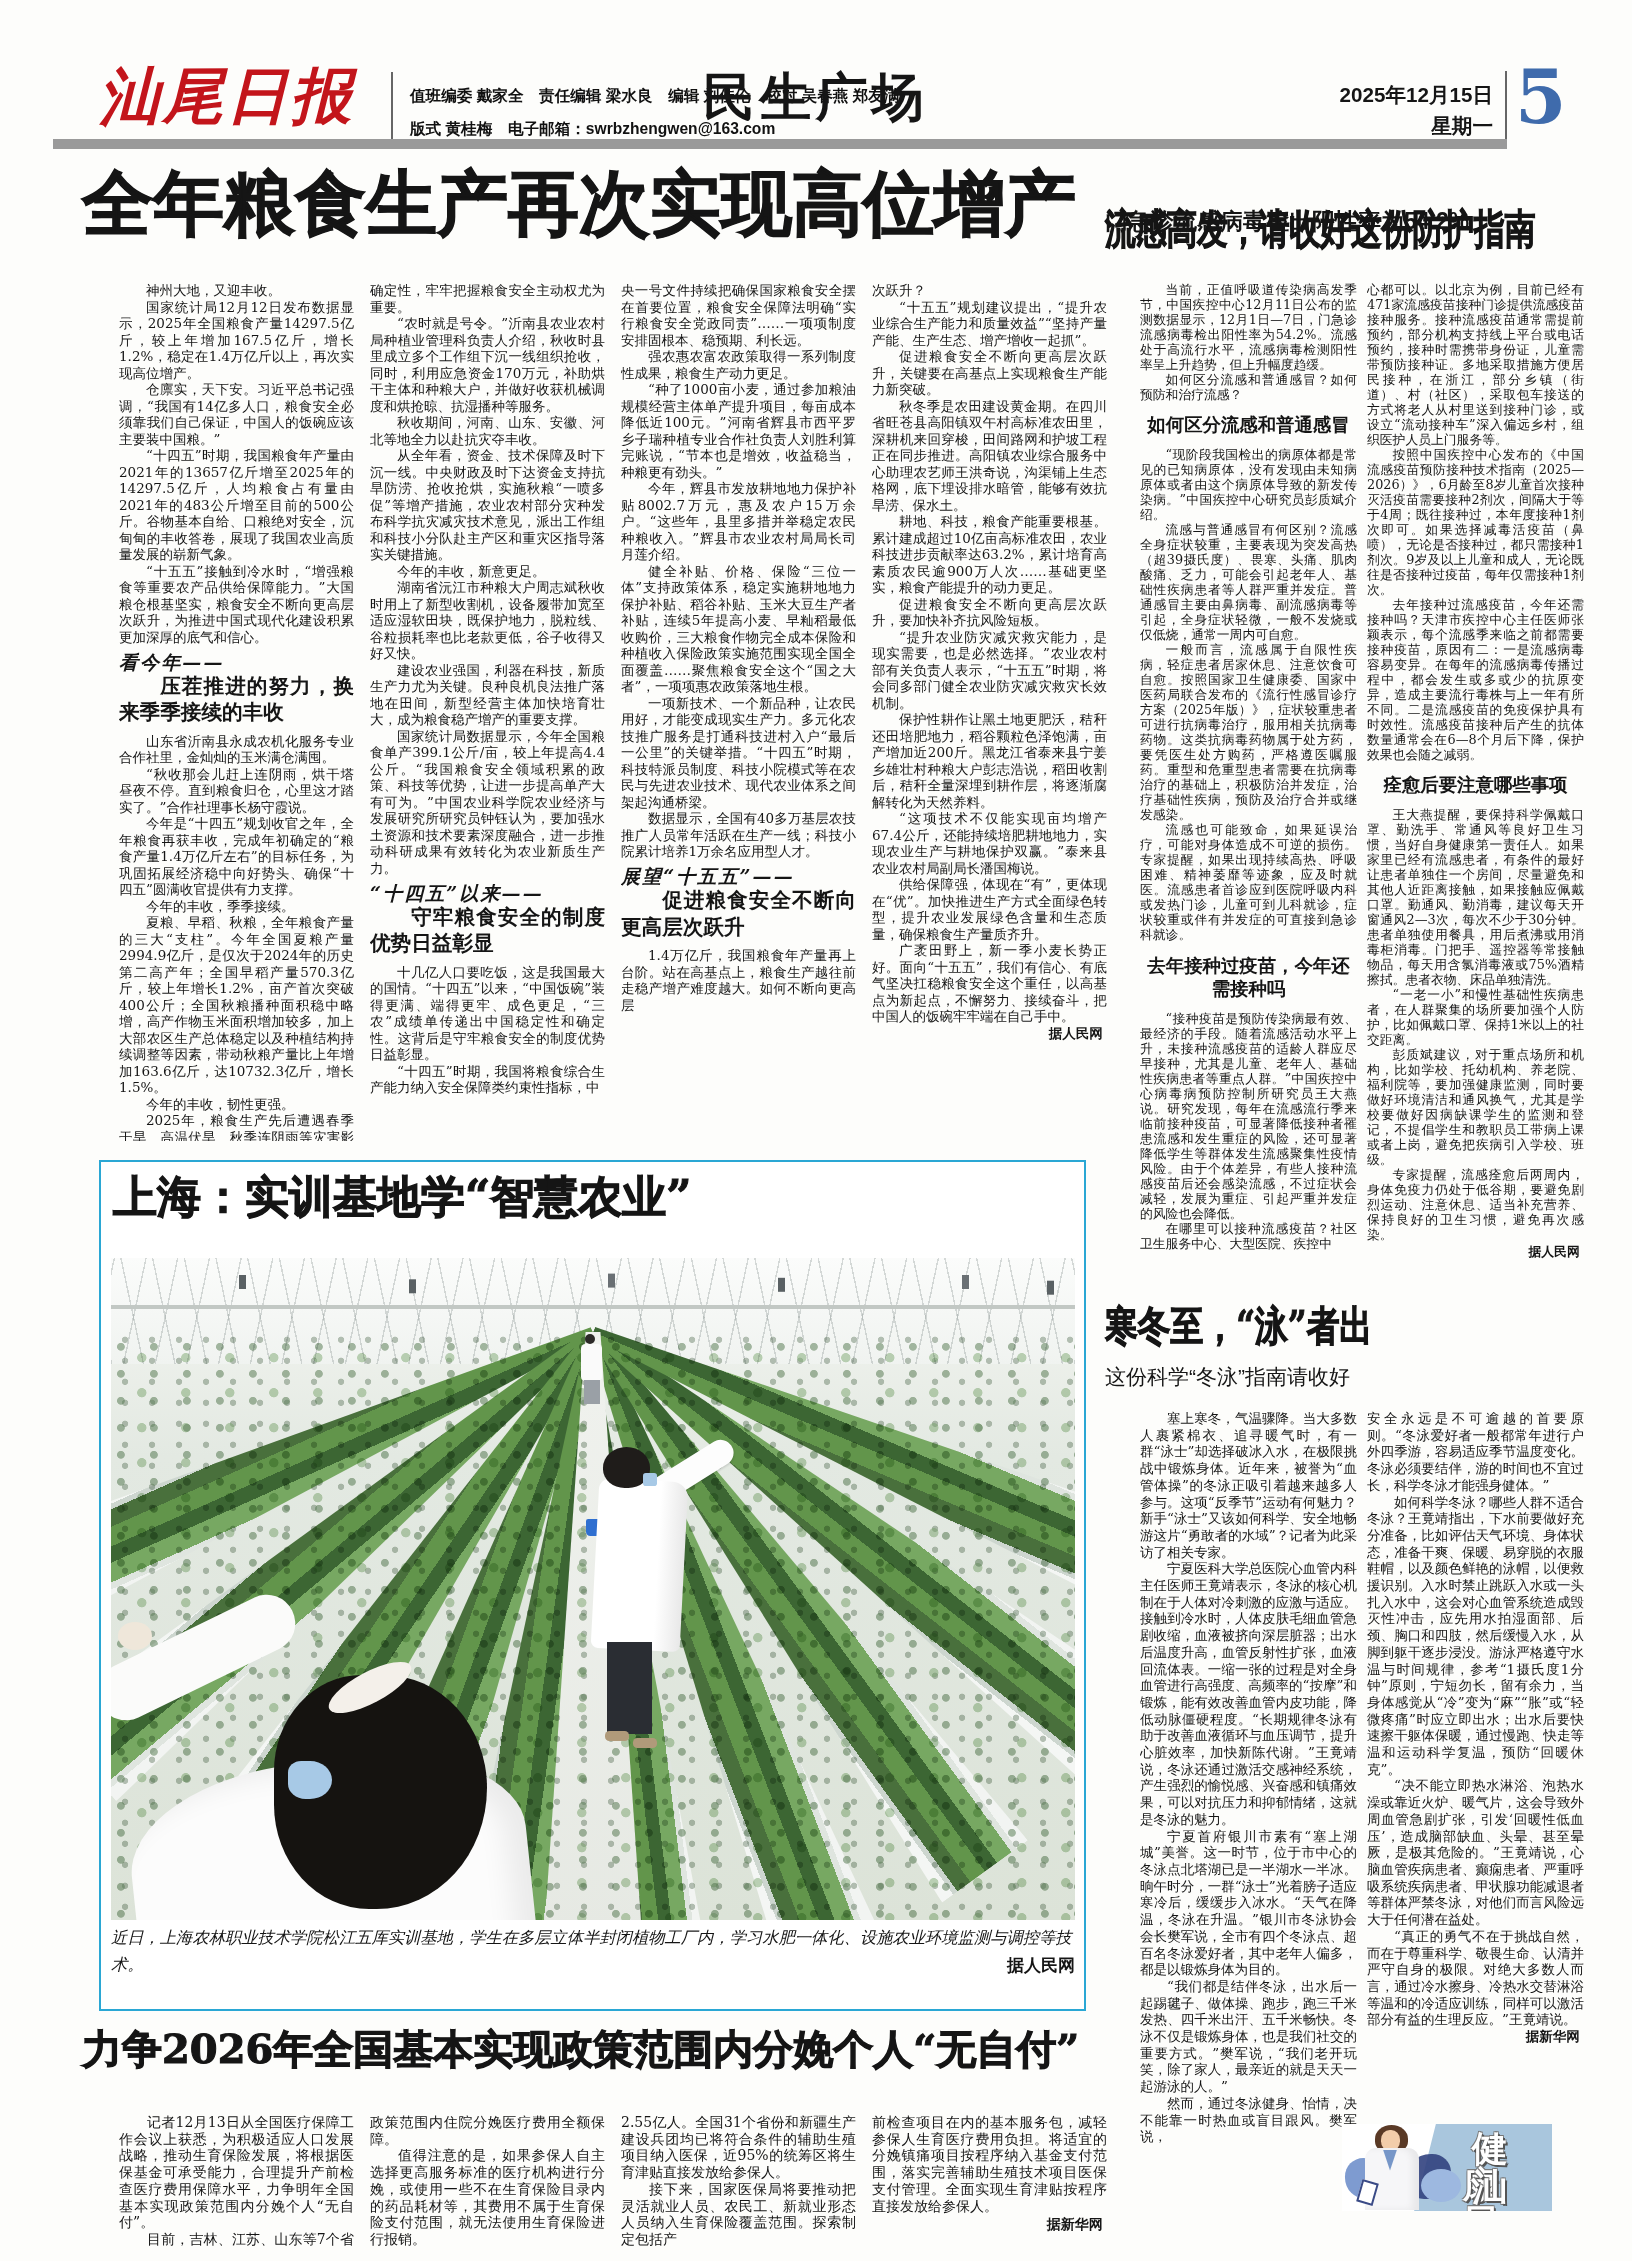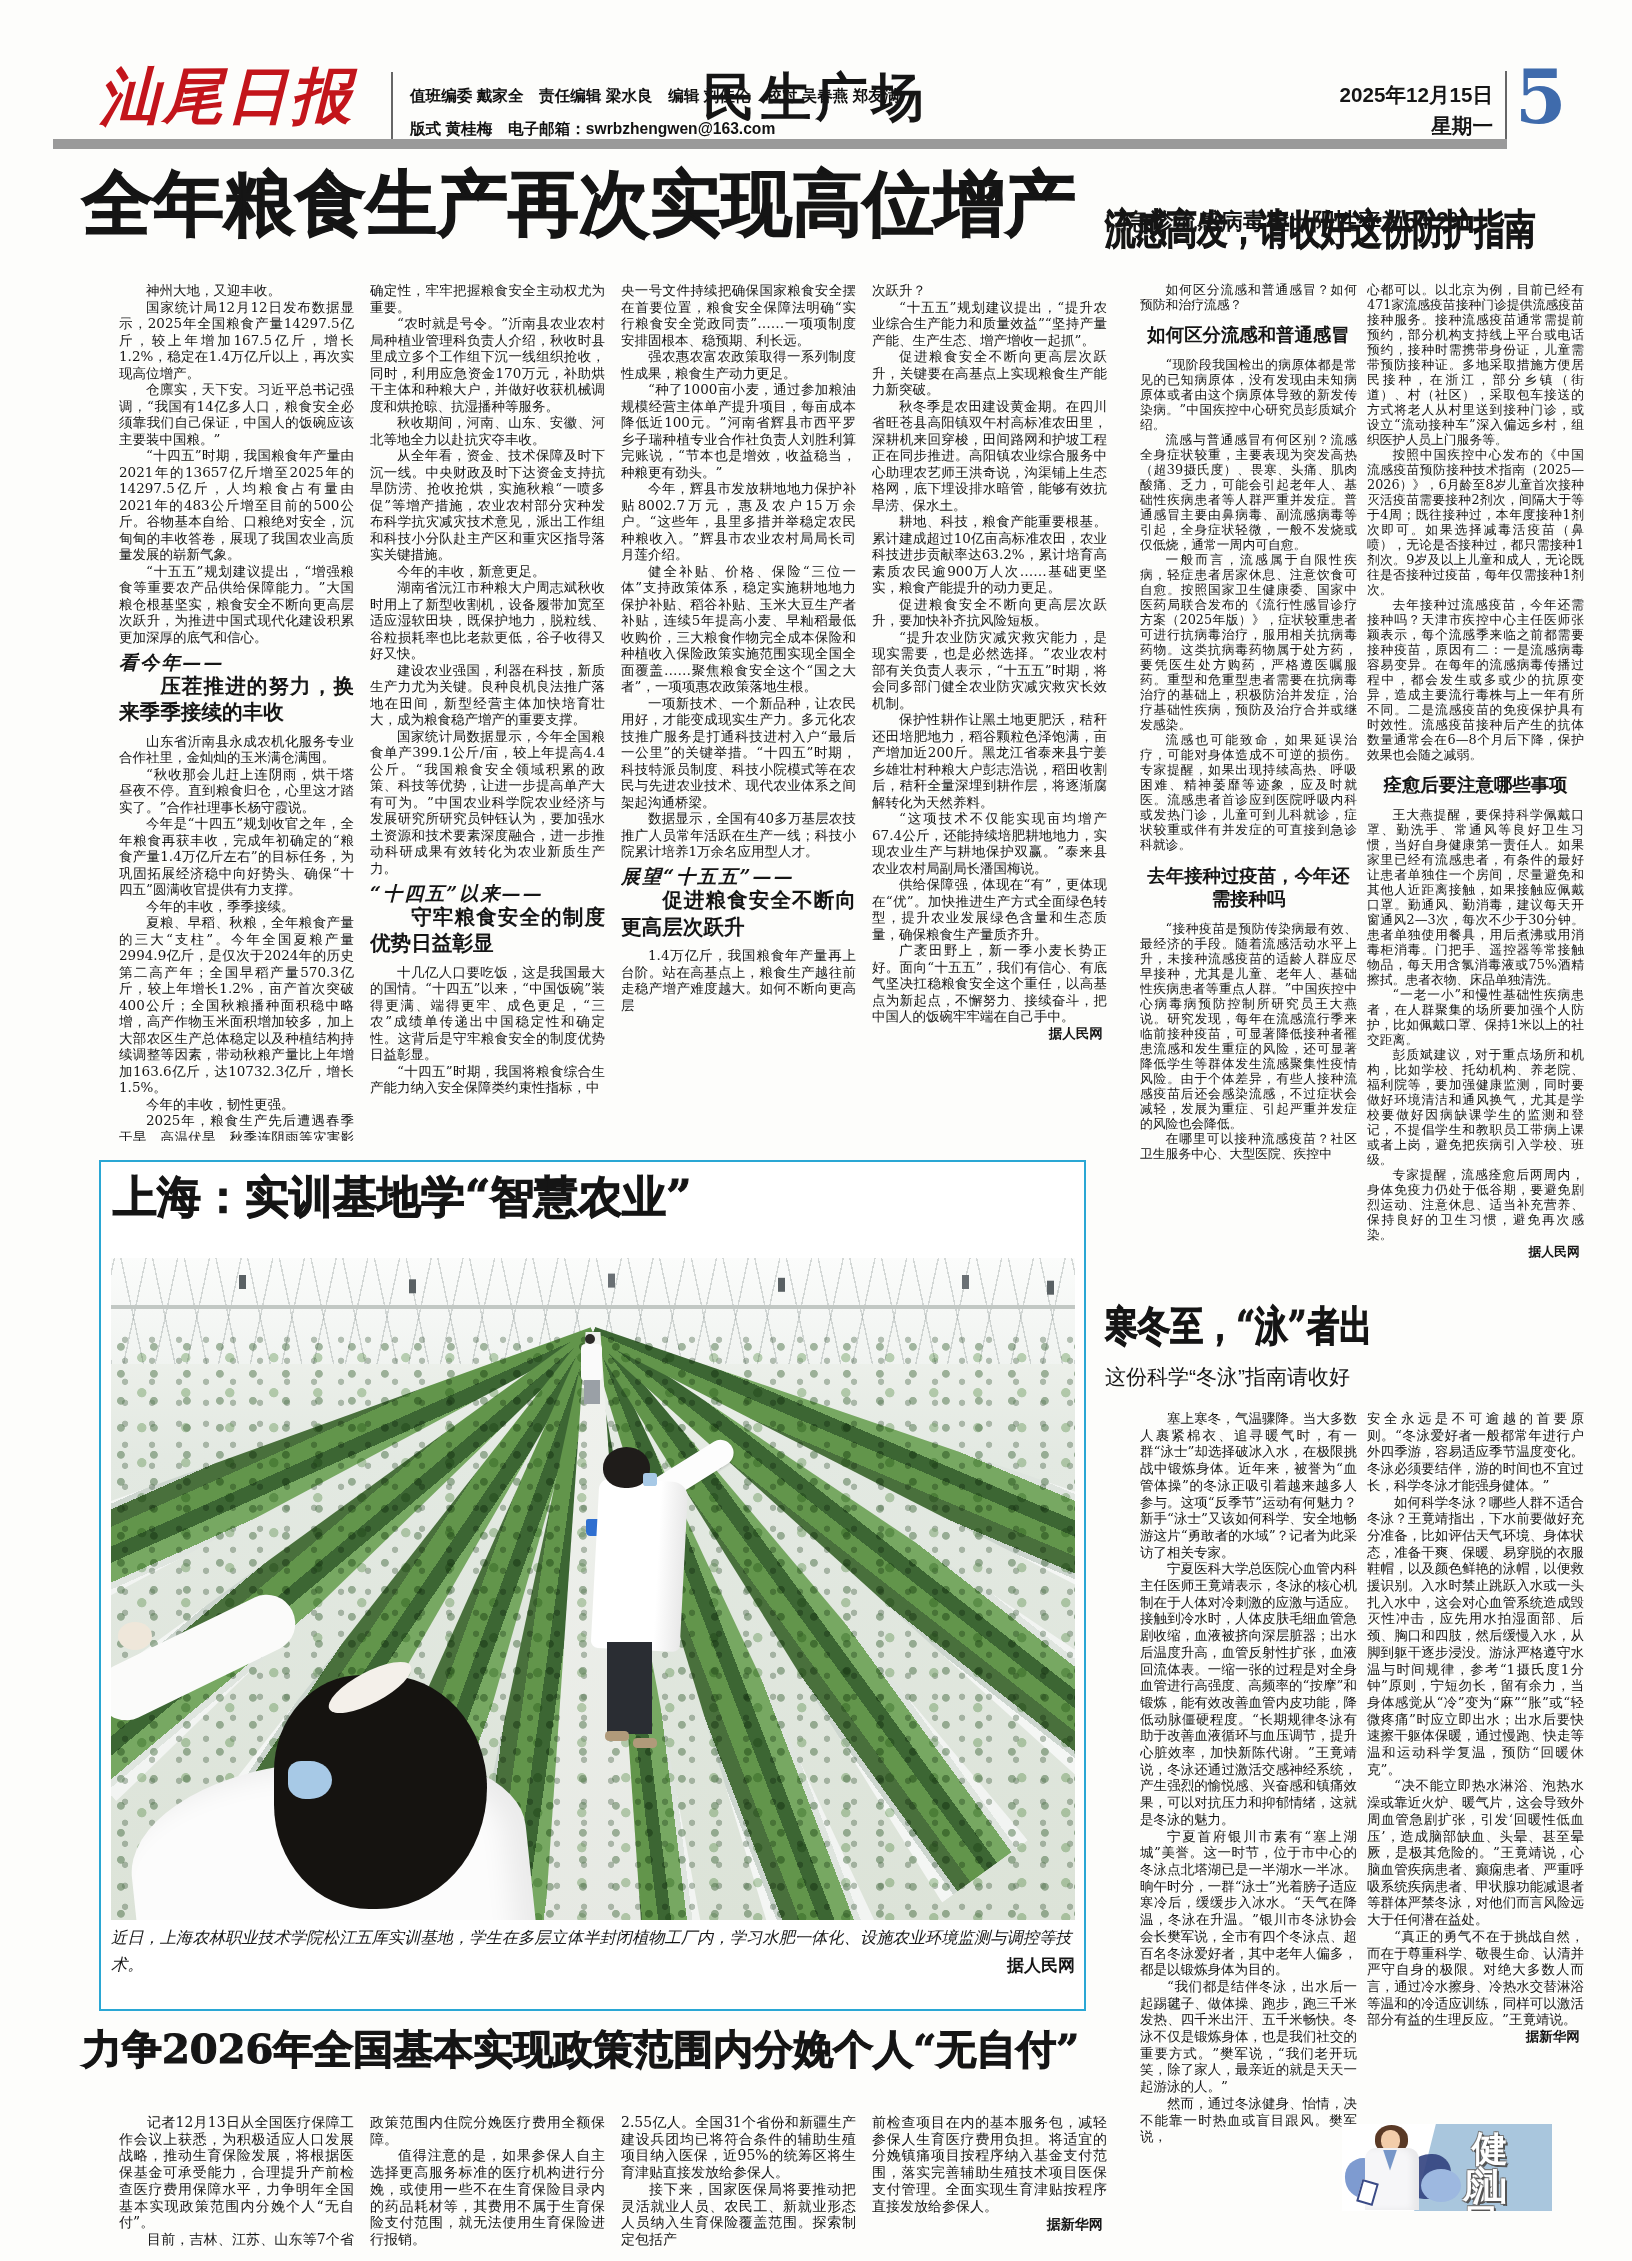--- a/index.html
+++ b/index.html
@@ -152,21 +152,21 @@
   <div class="abs vrule" style="left:1505px;top:71px;height:68px;" data-name="header-divider-right"></div>
   <div class="abs" id="page-num" data-name="page-number">5</div>
   <div class="abs" id="gray-bar" data-name="header-rule-bar"></div>
 
   <div class="abs hl" id="grain-hl" data-name="grain-article-headline">全年粮食生产再次实现高位增产</div>
   <div class="col grain-col" style="left:84px;" data-name="grain-article-column-1">
       <div class="blk blk-p" data-name="paragraph">神州大地，又迎丰收。</div>
       <div class="blk blk-p" data-name="paragraph">国家统计局12月12日发布数据显示，2025年全国粮食产量14297.5亿斤，较上年增加167.5亿斤，增长1.2%，稳定在1.4万亿斤以上，再次实现高位增产。</div>
       <div class="blk blk-p" data-name="paragraph">仓廪实，天下安。习近平总书记强调，“我国有14亿多人口，粮食安全必须靠我们自己保证，中国人的饭碗应该主要装中国粮。”</div>
       <div class="blk blk-p" data-name="paragraph">“十四五”时期，我国粮食年产量由2021年的13657亿斤增至2025年的14297.5亿斤，人均粮食占有量由2021年的483公斤增至目前的500公斤。谷物基本自给、口粮绝对安全，沉甸甸的丰收答卷，展现了我国农业高质量发展的崭新气象。</div>
-      <div class="blk blk-p" data-name="paragraph">“十五五”规划建议提出，“增强粮食等重要农产品供给保障能力。”大国粮仓根基坚实，粮食安全不断向更高层次跃升，为推进中国式现代化建设积累更加深厚的底气和信心。</div>
+      <div class="blk blk-p" data-name="paragraph">“十五五”接触到冷水时，“增强粮食等重要农产品供给保障能力。”大国粮仓根基坚实，粮食安全不断向更高层次跃升，为推进中国式现代化建设积累更加深厚的底气和信心。</div>
       <div class="blk blk-kicker" data-name="paragraph">看今年——</div>
       <div class="blk blk-sub" data-name="paragraph">压茬推进的努力，换来季季接续的丰收</div>
       <div class="blk blk-p" data-name="paragraph">山东省沂南县永成农机化服务专业合作社里，金灿灿的玉米满仓满囤。</div>
       <div class="blk blk-p" data-name="paragraph">“秋收那会儿赶上连阴雨，烘干塔昼夜不停。直到粮食归仓，心里这才踏实了。”合作社理事长杨守霞说。</div>
       <div class="blk blk-p" data-name="paragraph">今年是“十四五”规划收官之年，全年粮食再获丰收，完成年初确定的“粮食产量1.4万亿斤左右”的目标任务，为巩固拓展经济稳中向好势头、确保“十四五”圆满收官提供有力支撑。</div>
       <div class="blk blk-p" data-name="paragraph">今年的丰收，季季接续。</div>
       <div class="blk blk-p" data-name="paragraph">夏粮、早稻、秋粮，全年粮食产量的三大“支柱”。今年全国夏粮产量2994.9亿斤，是仅次于2024年的历史第二高产年；全国早稻产量570.3亿斤，较上年增长1.2%，亩产首次突破400公斤；全国秋粮播种面积稳中略增，高产作物玉米面积增加较多，加上大部农区生产总体稳定以及种植结构持续调整等因素，带动秋粮产量比上年增加163.6亿斤，达10732.3亿斤，增长1.5%。</div>
       <div class="blk blk-p" data-name="paragraph">今年的丰收，韧性更强。</div>
       <div class="blk blk-p" data-name="paragraph">2025年，粮食生产先后遭遇春季干旱、高温伏旱、秋季连阴雨等灾害影响。面对极端天气给我国粮食生产带来的不</div>
     </div>
@@ -207,20 +207,21 @@
       <div class="blk blk-p" data-name="paragraph">保护性耕作让黑土地更肥沃，秸秆还田培肥地力，稻谷颗粒色泽饱满，亩产增加近200斤。黑龙江省泰来县宁姜乡雄壮村种粮大户彭志浩说，稻田收割后，秸秆全量深埋到耕作层，将逐渐腐解转化为天然养料。</div>
       <div class="blk blk-p" data-name="paragraph">“这项技术不仅能实现亩均增产67.4公斤，还能持续培肥耕地地力，实现农业生产与耕地保护双赢。”泰来县农业农村局副局长潘国梅说。</div>
       <div class="blk blk-p" data-name="paragraph">供给保障强，体现在“有”，更体现在“优”。加快推进生产方式全面绿色转型，提升农业发展绿色含量和生态质量，确保粮食生产量质齐升。</div>
       <div class="blk blk-p" data-name="paragraph">广袤田野上，新一季小麦长势正好。面向“十五五”，我们有信心、有底气坚决扛稳粮食安全这个重任，以高基点为新起点，不懈努力、接续奋斗，把中国人的饭碗牢牢端在自己手中。</div>
       <div class="blk blk-attr" data-name="paragraph">据人民网</div>
     </div>
 
   <div class="abs" id="flu-kicker" data-name="flu-article-kicker">门急诊流感病毒检出阳性率为54.2%</div>
   <div class="abs hl" id="flu-hl" data-name="flu-article-headline">流感高发，请收好这份防护指南</div>
   <div class="col flu-col" style="left:1105px;" data-name="flu-article-column-1">
+      <div class="blk blk-p" data-name="paragraph">当前，正值呼吸道传染病高发季节，中国疾控中心12月11日公布的监测数据显示，12月1日—7日，门急诊流感病毒检出阳性率为54.2%。流感处于高流行水平，流感病毒检测阳性率呈上升趋势，但上升幅度趋缓。</div>
       <div class="blk blk-p" data-name="paragraph">如何区分流感和普通感冒？如何预防和治疗流感？</div>
       <div class="blk blk-subc" data-name="paragraph">如何区分流感和普通感冒</div>
       <div class="blk blk-p" data-name="paragraph">“现阶段我国检出的病原体都是常见的已知病原体，没有发现由未知病原体或者由这个病原体导致的新发传染病。”中国疾控中心研究员彭质斌介绍。</div>
       <div class="blk blk-p" data-name="paragraph">流感与普通感冒有何区别？流感全身症状较重，主要表现为突发高热（超39摄氏度）、畏寒、头痛、肌肉酸痛、乏力，可能会引起老年人、基础性疾病患者等人群严重并发症。普通感冒主要由鼻病毒、副流感病毒等引起，全身症状轻微，一般不发烧或仅低烧，通常一周内可自愈。</div>
       <div class="blk blk-p" data-name="paragraph">一般而言，流感属于自限性疾病，轻症患者居家休息、注意饮食可自愈。按照国家卫生健康委、国家中医药局联合发布的《流行性感冒诊疗方案（2025年版）》，症状较重患者可进行抗病毒治疗，服用相关抗病毒药物。这类抗病毒药物属于处方药，要凭医生处方购药，严格遵医嘱服药。重型和危重型患者需要在抗病毒治疗的基础上，积极防治并发症，治疗基础性疾病，预防及治疗合并或继发感染。</div>
       <div class="blk blk-p" data-name="paragraph">流感也可能致命，如果延误治疗，可能对身体造成不可逆的损伤。专家提醒，如果出现持续高热、呼吸困难、精神萎靡等迹象，应及时就医。流感患者首诊应到医院呼吸内科或发热门诊，儿童可到儿科就诊，症状较重或伴有并发症的可直接到急诊科就诊。</div>
       <div class="blk blk-subc" data-name="paragraph">去年接种过疫苗，今年还需接种吗</div>
       <div class="blk blk-p" data-name="paragraph">“接种疫苗是预防传染病最有效、最经济的手段。随着流感活动水平上升，未接种流感疫苗的适龄人群应尽早接种，尤其是儿童、老年人、基础性疾病患者等重点人群。”中国疾控中心病毒病预防控制所研究员王大燕说。研究发现，每年在流感流行季来临前接种疫苗，可显著降低接种者罹患流感和发生重症的风险，还可显著降低学生等群体发生流感聚集性疫情风险。由于个体差异，有些人接种流感疫苗后还会感染流感，不过症状会减轻，发展为重症、引起严重并发症的风险也会降低。</div>
       <div class="blk blk-p" data-name="paragraph">在哪里可以接种流感疫苗？社区卫生服务中心、大型医院、疾控中</div>
     </div>

